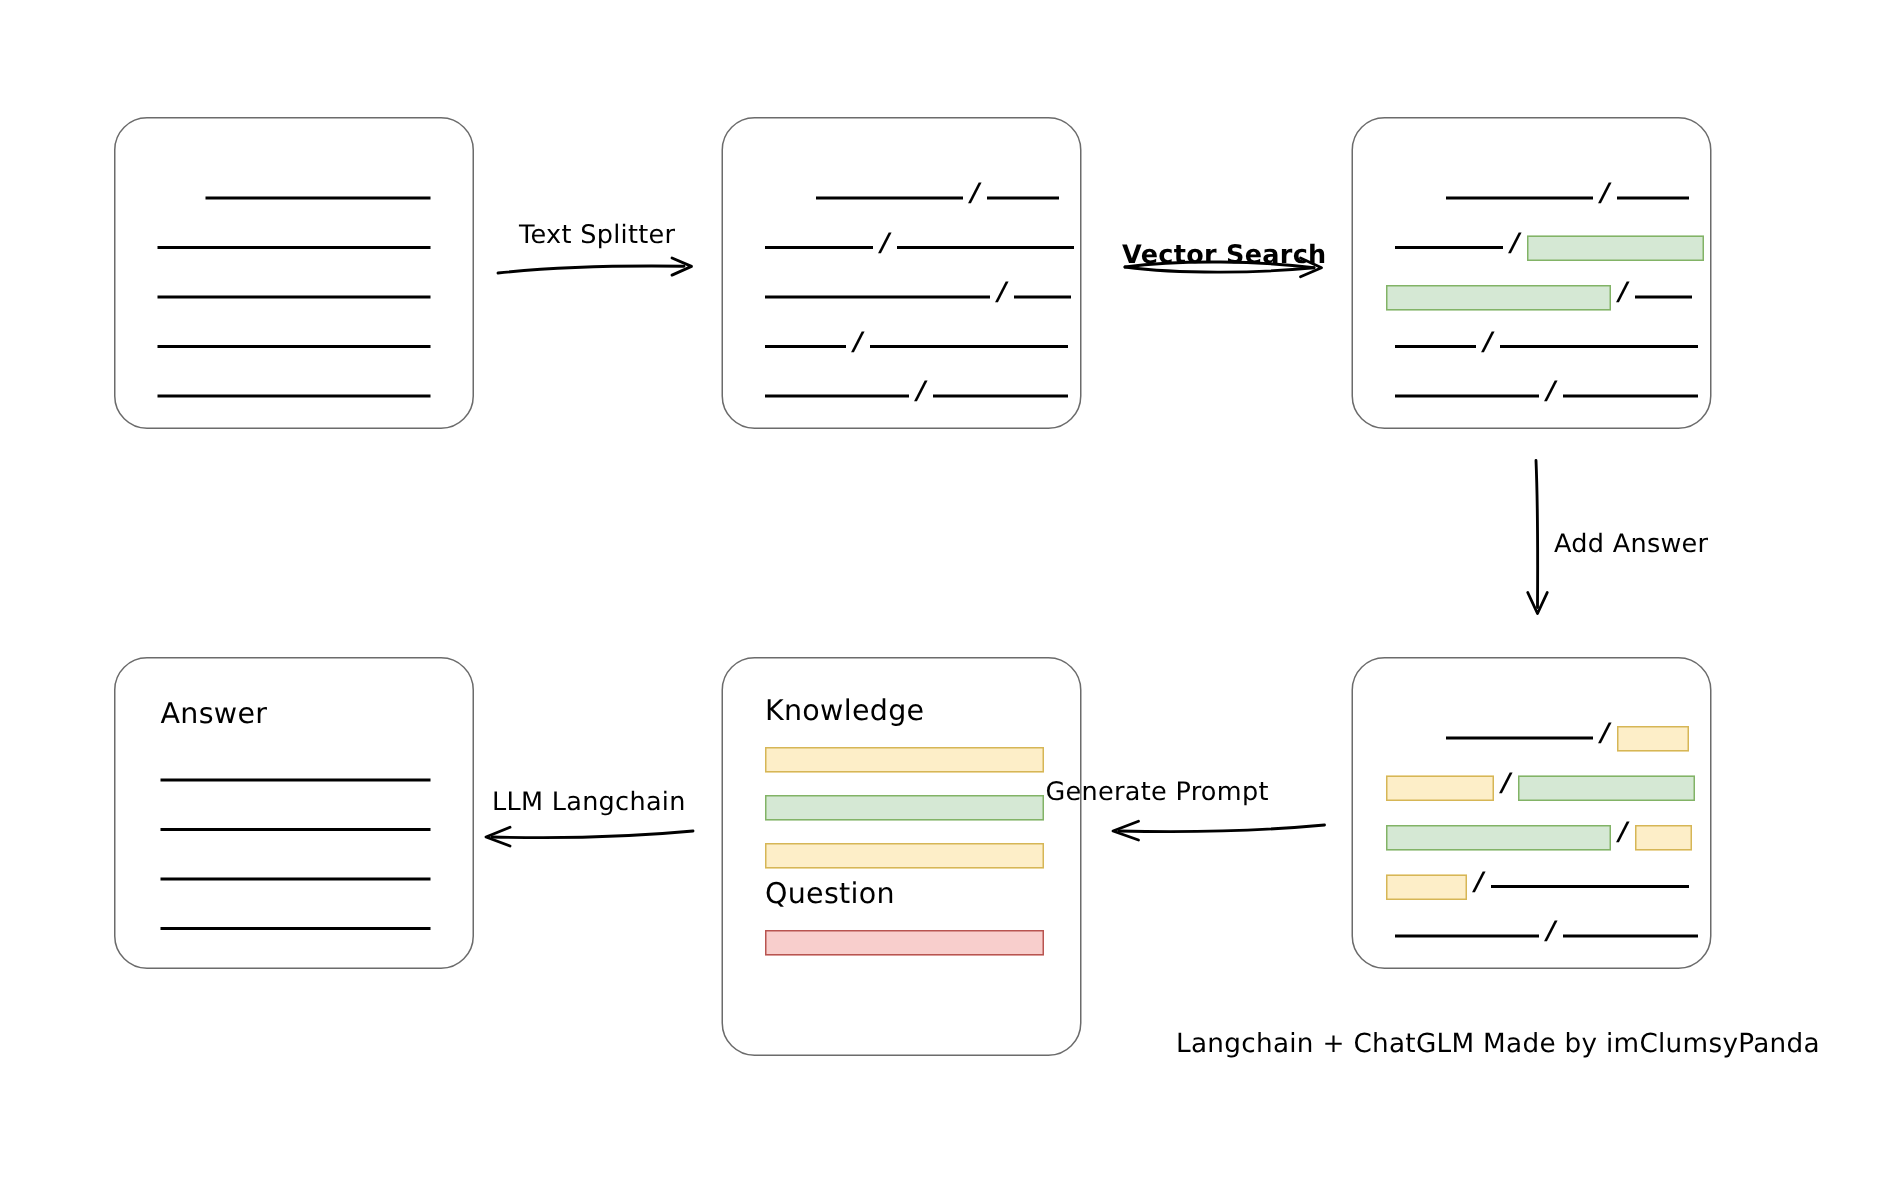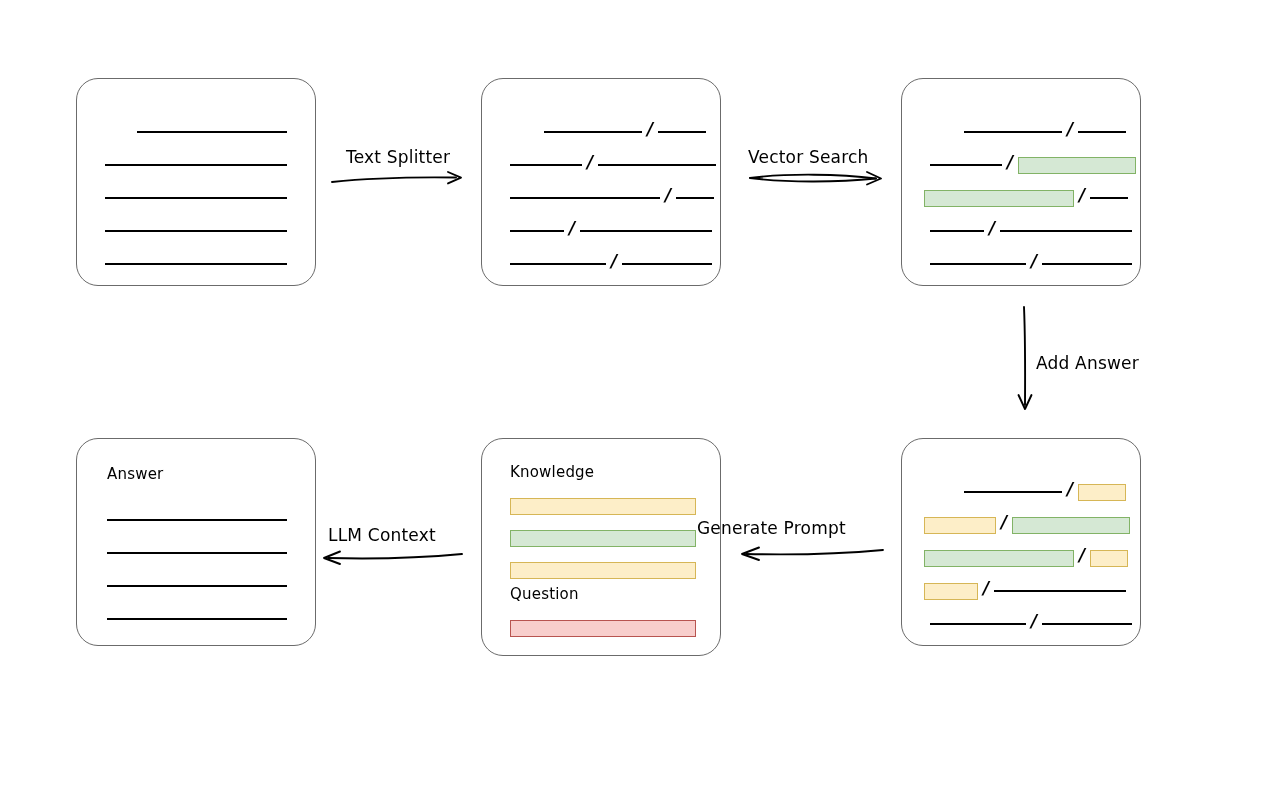--- a/index.html
+++ b/index.html
@@ -56,21 +56,21 @@
     height: 17px;
     border: 1.4px solid #000;
     display: inline-block;
   }
   .bar.green { background: #d5e8d4; border-color: #82b366; }
   .bar.yellow { background: #fdeec8; border-color: #d6b656; }
   .bar.red { background: #f8cecc; border-color: #b85450; }
 
   .node-label {
     position: absolute;
-    font-size: 15px;
+    font-size: 19px;
     color: #000;
     letter-spacing: 0.2px;
     white-space: nowrap;
   }
   .edge-label {
     position: absolute;
     font-size: 17px;
     color: #000;
     white-space: nowrap;
     letter-spacing: 0.2px;
@@ -148,21 +148,21 @@
           <span class="seg" style="width: 132px;"></span>
         </div>
         <div class="row" style="top: 176px; padding-left: 28px;">
           <span class="seg" style="width: 96px;"></span>
           <span class="slash" style="margin: 0px 5px;">/</span>
           <span class="seg" style="width: 90px;"></span>
         </div>
       </div>
   </div>
 
-  <div class="edge-label" style="left:748px; top:147px;">Vector Search</div>
+  <div class="edge-label" style="left:748px; top:160px;font-weight:bold;">Vector Search</div>
   <svg class="arrow-svg" style="left:748px; top:167px;" width="140" height="22" viewBox="0 0 140 22">
     <path d="M2,11 C40,16 92,15 128,11.5"></path>
     <path d="M2,11 C40,6 92,7 128,11.5"></path>
     <polyline points="119,5 133,11.5 119,17.5"></polyline>
   </svg>
 
   <div class="node" style="left:901px; top:78px; width:240px; height:208px;">
     <div class="rows">
         <div class="row" style="top: 44px; padding-left: 62px;">
           <span class="seg" style="width: 98px;"></span>
@@ -209,27 +209,27 @@
         </div>
         <div class="row" style="top: 138px; padding-left: 30px;">
           <span class="seg" style="width: 180px;"></span>
         </div>
         <div class="row" style="top: 171px; padding-left: 30px;">
           <span class="seg" style="width: 180px;"></span>
         </div>
       </div>
   </div>
 
-  <div class="edge-label" style="left:328px; top:525px;">LLM Context</div>
+  <div class="edge-label" style="left:328px; top:525px;">LLM Langchain</div>
   <svg class="arrow-svg" style="left:320px; top:546px;" width="146" height="22" viewBox="0 0 146 22">
     <path d="M142,8 C100,12 48,13 8,12"></path>
     <polyline points="20,5.5 4,12 20,18"></polyline>
   </svg>
 
-  <div class="node" style="left:481px; top:438px; width:240px; height:218px;">
+  <div class="node" style="left:481px; top:438px; width:240px; height:266px;">
     <div class="node-label" style="left:28px; top:24px;">Knowledge</div>
     <div class="rows">
         <div class="row" style="top: 58px; padding-left: 28px;">
           <span class="bar yellow" style="width: 186px;"></span>
         </div>
         <div class="row" style="top: 90px; padding-left: 28px;">
           <span class="bar green" style="width: 186px;"></span>
         </div>
         <div class="row" style="top: 122px; padding-left: 28px;">
           <span class="bar yellow" style="width: 186px;"></span>
@@ -272,14 +272,15 @@
           <span class="seg" style="width: 132px;"></span>
         </div>
         <div class="row" style="top: 176px; padding-left: 28px;">
           <span class="seg" style="width: 96px;"></span>
           <span class="slash" style="margin: 0px 5px;">/</span>
           <span class="seg" style="width: 90px;"></span>
         </div>
       </div>
   </div>
 
+  <div class="caption" style="left:784px; top:686px;">Langchain + ChatGLM Made by imClumsyPanda</div>
 
 </div>
 
 </body></html>

